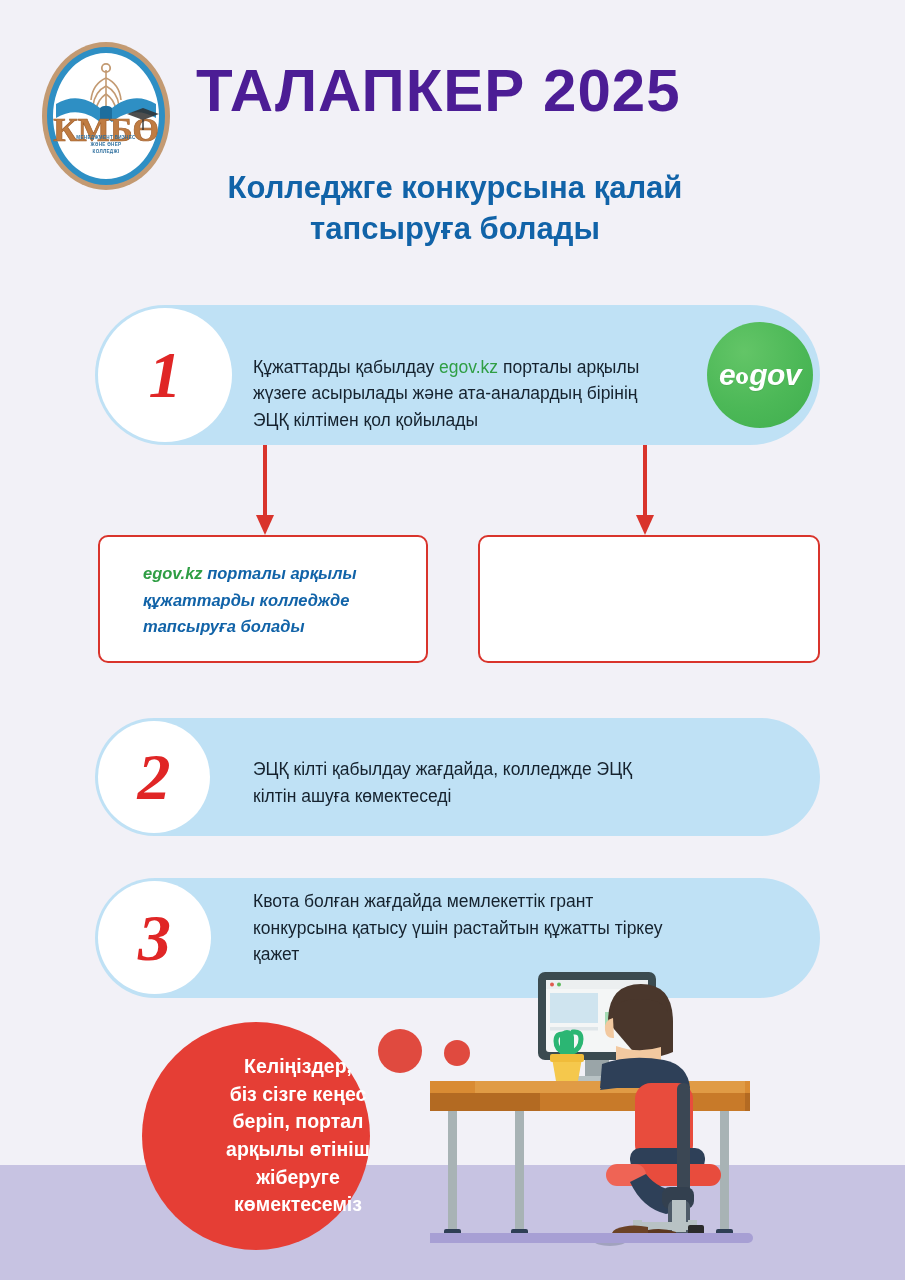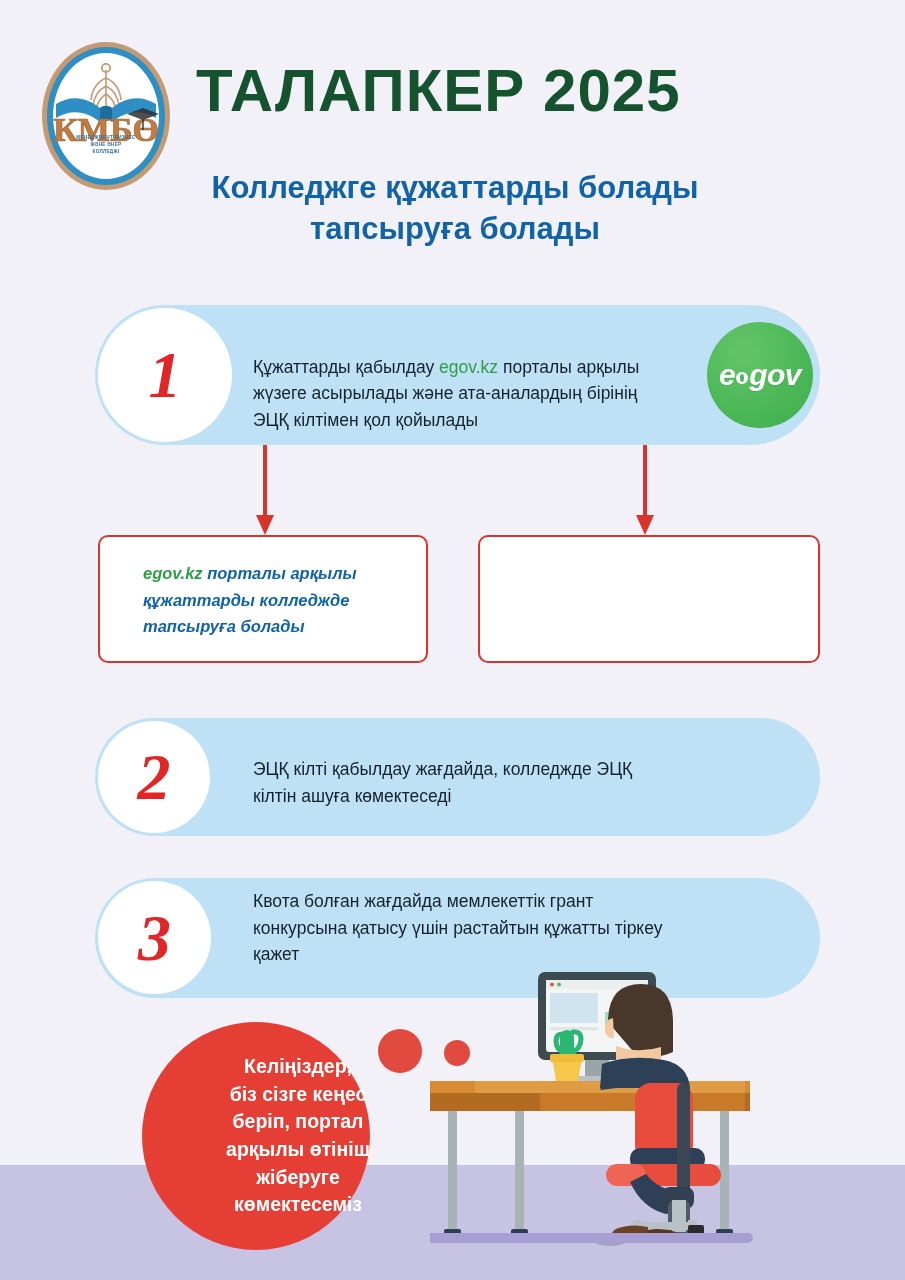--- a/index.html
+++ b/index.html
@@ -42,21 +42,21 @@
   .logo-svg { position: absolute; left: 0; top: 0; }
   .logo-mini-text {
     position: absolute; left: 50%; top: 92px; transform: translateX(-50%);
     width: 84px; text-align: center;
     font-size: 4.6px; letter-spacing: .3px; line-height: 1.55;
     color: #2e6f9e; font-weight: bold; white-space: pre-line;
   }
 
   #main-title {
     position: absolute; left: 196px; top: 56px;
-    font-size: 60px; font-weight: bold; color: #14532d;
+    font-size: 60px; font-weight: bold; color: #4c1d95;
     letter-spacing: 1px; white-space: nowrap;
   }
   #subtitle {
     position: absolute; left: 150px; top: 168px; width: 610px;
     text-align: center; font-size: 31px; font-weight: bold;
     color: #1163a8; line-height: 1.32;
   }
 
   
   .step-bar {
@@ -200,21 +200,21 @@
 
         <path d="M85 72 L101 66 L117 72 L101 78 Z" fill="#2f2f2f" opacity="0.85"></path>
         <path d="M101 78 L101 88" stroke="#2f2f2f" stroke-width="1.4"></path>
       </svg>
       <div class="logo-mini-text">МЕНЕДЖМЕНТ БИЗНЕС
 ЖӘНЕ ӨНЕР
 КОЛЛЕДЖІ</div>
     </div>
 
     <div id="main-title">ТАЛАПКЕР 2025</div>
-    <div id="subtitle">Колледжге құжаттарды болады тапсыруға болады</div>
+    <div id="subtitle">Колледжге конкурсына қалай тапсыруға болады</div>
   </div>
 
   <div class="step-bar" id="step1-bar"></div>
   <div class="step-circle" id="step1-circle">
     <span class="step-num">1</span>
   </div>
   <div class="step-text" id="step1-text">
     <span>Құжаттарды қабылдау </span><span style="color:#2f9e44">egov.kz</span><span> порталы арқылы жүзеге асырылады және ата-аналардың бірінің ЭЦҚ кілтімен қол қойылады</span>
   </div>
 

